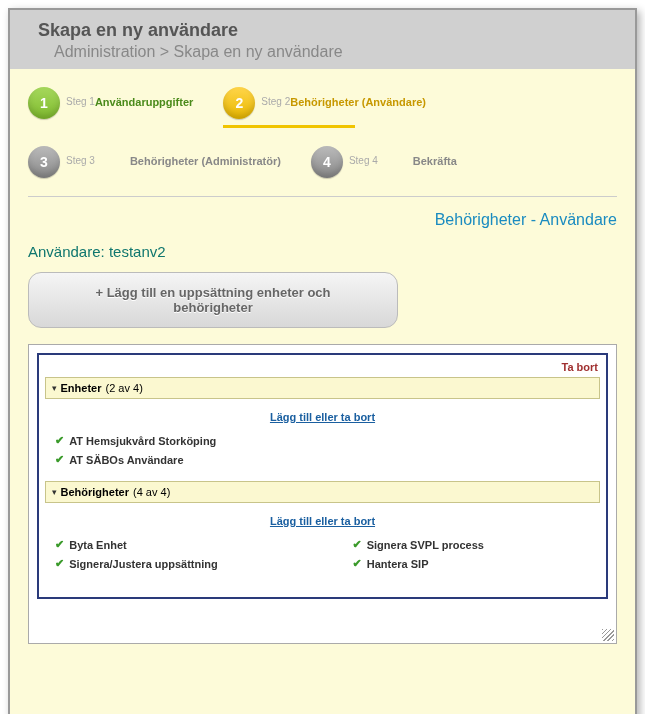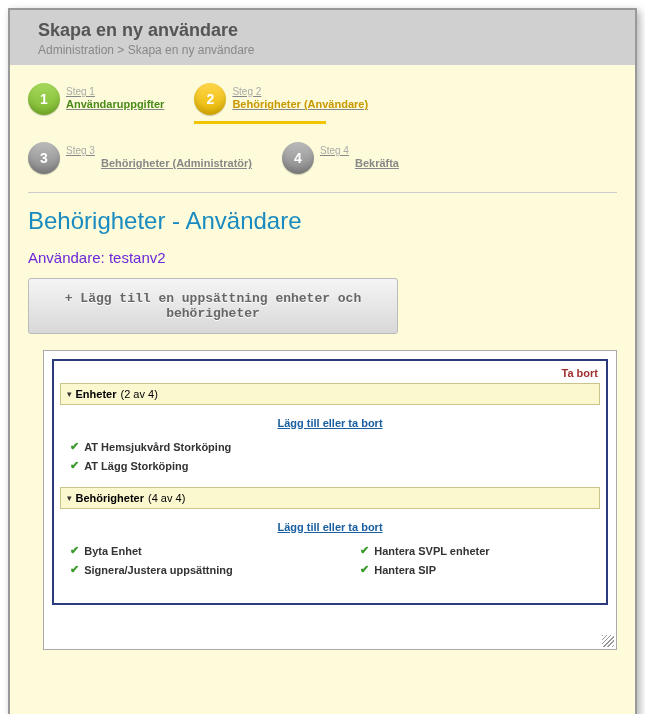--- a/index.html
+++ b/index.html
@@ -1,40 +1,40 @@
 <!DOCTYPE html>
 <html><head>
 <meta charset="utf-8">
 <style>
 * { box-sizing: border-box; margin: 0; padding: 0; }
 body { font-family: Arial, sans-serif; background: #fff; padding: 8px; }
 .outer-frame { border: 2px solid #999; box-shadow: 3px 3px 8px rgba(0,0,0,0.3); width: 629px; }
 .header-bar { background: #d0d0d0; padding: 10px 28px 8px; }
 .page-title { font-size: 18px; font-weight: bold; color: #555; }
-.breadcrumb { font-size: 12px; color: #888; margin-top: 2px; }
+.breadcrumb { font-size: 16px; color: #888; margin-top: 2px; margin-left: 16px; }
 .content-area { background: #fdfbd9; padding: 12px 18px 18px; }
 .steps-row { display: flex; flex-wrap: wrap; gap: 18px 30px; padding: 6px 0 10px; }
 .step { display: flex; align-items: center; gap: 6px; }
 .step-circle { width: 32px; height: 32px; border-radius: 50%; display: flex; align-items: center; justify-content: center; color: #fff; font-weight: bold; font-size: 14px; box-shadow: inset 0 -4px 6px rgba(0,0,0,0.15), 0 1px 1px rgba(0,0,0,0.2); }
 .step-circle.green { background: linear-gradient(#a6d85c, #7fbb2e); }
 .step-circle.yellow { background: linear-gradient(#ffd54a, #e9b800); }
 .step-circle.grey { background: linear-gradient(#bbb, #888); }
-.step-text { display: flex; flex-direction: column; font-size: 11px; color: #888; line-height: 1.25; text-decoration: underline; }
+.step-text { display: flex; flex-direction: row; font-size: 11px; color: #888; line-height: 1.25; }
 .step-text .step-label { font-size: 10px; color: #aaa; }
 .step-text .step-name { font-weight: bold; }
 .step-text.green .step-name { color: #4a8a1a; }
 .step-text.yellow .step-name { color: #c79800; }
 .step-text.grey .step-name { color: #888; padding-left: 35px; }
 .step-underline { height: 3px; background: #f0c400; width: 132px; margin-top: 6px; }
 .step-wrap { display: flex; flex-direction: column; }
 .divider-line { height: 1px; background: #ccc; margin: 8px 0 14px; }
-.section-title { color: #1a8bc0; font-size: 24px; margin-bottom: 14px; }
-.sub-title { color: #6d28d9; font-size: 15px; margin-bottom: 12px; }
-.add-set-btn { width: 370px; height: 56px; background: linear-gradient(#f5f5f5, #d8d8d8); border: 1px solid #bbb; border-radius: 3px; font-size: 13px; font-weight: bold; color: #666; text-align: center; display: flex; align-items: center; justify-content: center; padding: 0 28px; cursor: pointer; text-shadow: 0 1px 0 #fff; font-family: Liberation Mono, monospace; }
-.white-panel { background: #fff; border: 1px solid #aaa; margin-top: 16px; padding: 8px; min-height: 300px; position: relative; margin-left: 15px; }
+.section-title { color: #1a8bc0; font-size: 16px; margin-bottom: 14px; text-align: right; }
+.sub-title { color: #0f766e; font-size: 15px; margin-bottom: 12px; }
+.add-set-btn { width: 370px; height: 56px; background: linear-gradient(#f5f5f5, #d8d8d8); border: 1px solid #bbb; border-radius: 13px; font-size: 13px; font-weight: bold; color: #666; text-align: center; display: flex; align-items: center; justify-content: center; padding: 0 28px; cursor: pointer; text-shadow: 0 1px 0 #fff; }
+.white-panel { background: #fff; border: 1px solid #aaa; margin-top: 16px; padding: 8px; min-height: 300px; position: relative; }
 .inner-box { border: 2px solid #2a3a7a; padding: 6px 6px 12px; }
 .remove-link { text-align: right; font-size: 11px; color: #a03030; font-weight: bold; padding: 0 2px 4px; cursor: pointer; }
 .section-bar { background: #fbf8d0; border: 1px solid #c8c48a; padding: 4px 6px; font-size: 11px; display: flex; align-items: center; gap: 4px; }
 .caret { font-size: 9px; color: #333; }
 .section-bar b { font-weight: bold; }
 .section-body { padding: 8px 10px 12px; text-align: center; }
 .add-remove-link { color: #1a5fa0; font-size: 11px; text-decoration: underline; font-weight: bold; cursor: pointer; }
 .item-list { margin-top: 6px; }
 .item { font-size: 11px; font-weight: bold; color: #333; padding: 3px 0; display: flex; align-items: center; gap: 5px; }
 .check { color: #3a9a2a; font-size: 11px; }
@@ -111,21 +111,21 @@
         </div>
         <div class="section-body">
           <span class="add-remove-link">Lägg till eller ta bort</span>
           <div class="item-list">
             <div class="item">
                 <span class="check">✔</span>
                 <span>AT Hemsjukvård Storköping</span>
               </div>
             <div class="item">
                 <span class="check">✔</span>
-                <span>AT Lägg Storköping</span>
+                <span>AT SÄBOs Användare</span>
               </div>
           </div>
         </div>
 
         <div class="section-bar">
           <span class="caret">▾</span>
           <b>Behörigheter</b>
           <span>(4 av 4)</span>
         </div>
         <div class="section-body">
@@ -137,21 +137,21 @@
                   <span>Byta Enhet</span>
                 </div>
               <div class="item">
                   <span class="check">✔</span>
                   <span>Signera/Justera uppsättning</span>
                 </div>
             </div>
             <div class="perm-col">
               <div class="item">
                   <span class="check">✔</span>
-                  <span>Hantera SVPL enheter</span>
+                  <span>Signera SVPL process</span>
                 </div>
               <div class="item">
                   <span class="check">✔</span>
                   <span>Hantera SIP</span>
                 </div>
             </div>
           </div>
         </div>
       </div>
       <div class="resize-grip"></div>

